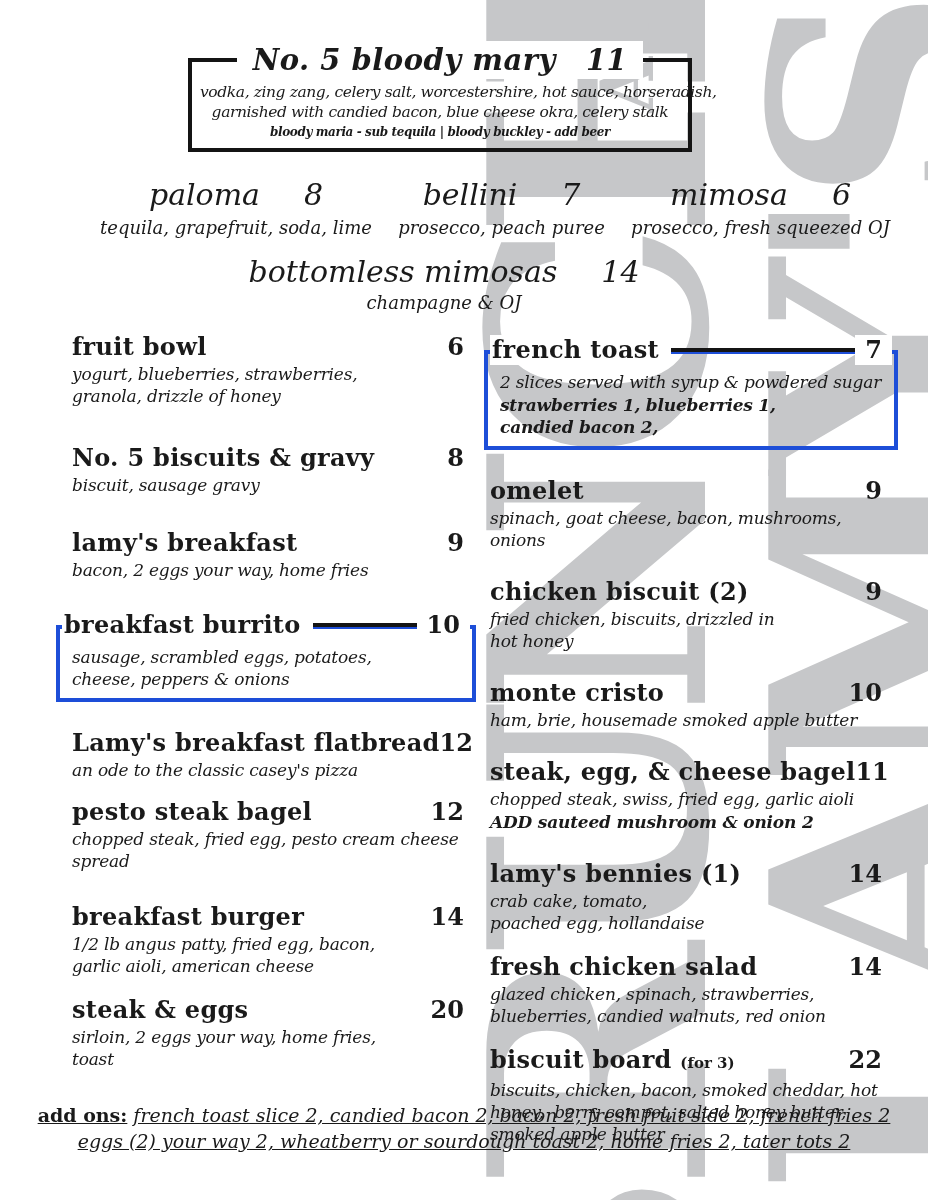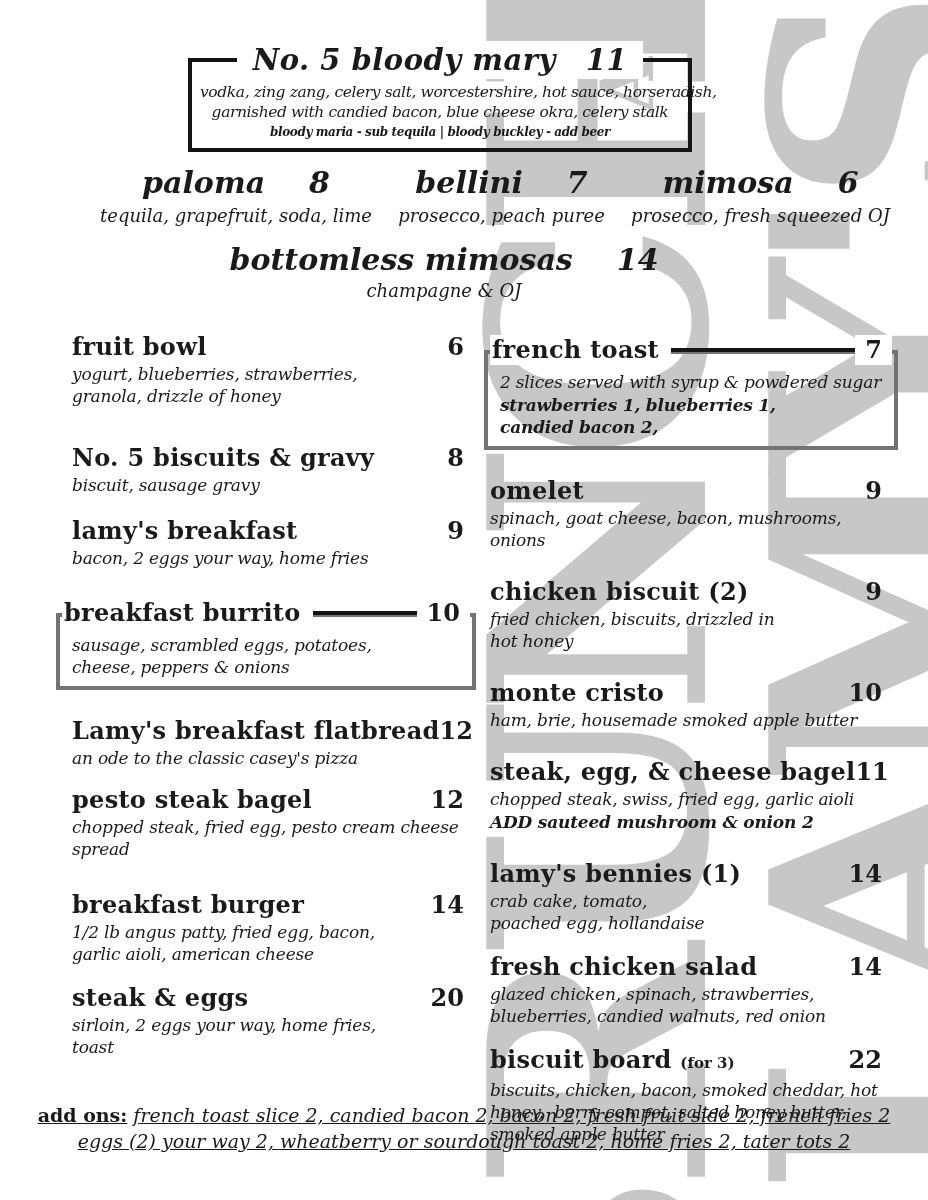--- a/index.html
+++ b/index.html
@@ -34,54 +34,54 @@
     letter-spacing:0.5px;
   }
   .fbox-legend .lg .pr{margin-left:30px;}
   .fline{font-style:italic;font-size:15.5px;letter-spacing:-0.4px;line-height:20px;white-space:pre;}
   .fline.bold{font-weight:bold;font-size:12px;font-style:italic;}
   
   .drinks{
     position:absolute;left:100px;top:166px;right:38px;display:flex;
   }
   .drink{flex:1;text-align:center;}
-  .drink-head{font-size:30px;font-weight:bold;font-style:italic;line-height:34px;}
+  .drink-head{font-size:30px;font-weight:normal;font-style:italic;line-height:34px;margin-top:12px;}
   .drink-head .pr{margin-left:44px;}
   .drink-desc{font-style:italic;font-size:18px;margin-top:5px;white-space:pre;}
   .bottomless{position:absolute;left:0;right:40px;top:243px;text-align:center;}
   .bottomless .drink-head{font-size:30px;}
   .bottomless .drink-desc{margin-top:3px;}
   
   .col{position:absolute;top:332px;width:392px;box-sizing:border-box;}
   #col-left{left:72px;}
   #col-right{left:490px;}
   .item{margin-bottom:30px;position:relative;}
   .item-head{display:flex;justify-content:space-between;align-items:baseline;}
   .name{font-size:24px;font-weight:bold;letter-spacing:0.3px;white-space:nowrap;line-height:30px;}
   .name .note{font-size:15px;letter-spacing:0;}
   .price{font-size:24px;font-weight:bold;line-height:30px;}
   .desc{font-style:italic;font-size:17px;letter-spacing:-0.2px;line-height:22px;margin-top:1px;white-space:pre;}
   .desc.bold{font-weight:bold;font-style:italic;}
   
   .boxed{
-    border:4px solid #737373;box-sizing:border-box;
+    border:4px solid #1d4ed8;box-sizing:border-box;
     padding:16px 10px 8px 12px;
   }
   #box-burrito{margin-left:-16px;margin-right:-12px;margin-top:44px;margin-bottom:26px;}
   #box-french{margin-left:-6px;margin-right:-16px;margin-top:18px;margin-bottom:24px;}
   .box-title{
     position:absolute;top:-19px;left:2px;right:2px;
     display:flex;align-items:center;
   }
   .box-title .name{background:#ffffff;padding:0 12px 0 2px;}
   .box-title .leader{flex:1;height:4px;background:#141414;}
   .box-title .price{background:#ffffff;padding:0 10px;}
   
   #col-left .item:nth-child(1){margin-bottom:36px;}
-  #col-left .item:nth-child(2){margin-bottom:20px;}
+  #col-left .item:nth-child(2){margin-bottom:32px;}
   #col-left .item:nth-child(5){margin-bottom:16px;}
   #col-left .item:nth-child(6){}
   #col-left .item:nth-child(7){margin-bottom:18px;}
   #col-right .item{margin-bottom:26px;}
   #col-right .item:nth-child(6){margin-bottom:18px;}
   #col-right .item:nth-child(7){margin-bottom:18px;}
   
   .addons{
     position:absolute;left:0;right:0;top:1102px;text-align:center;
     font-size:19px;line-height:26px;white-space:nowrap;text-decoration:underline;

